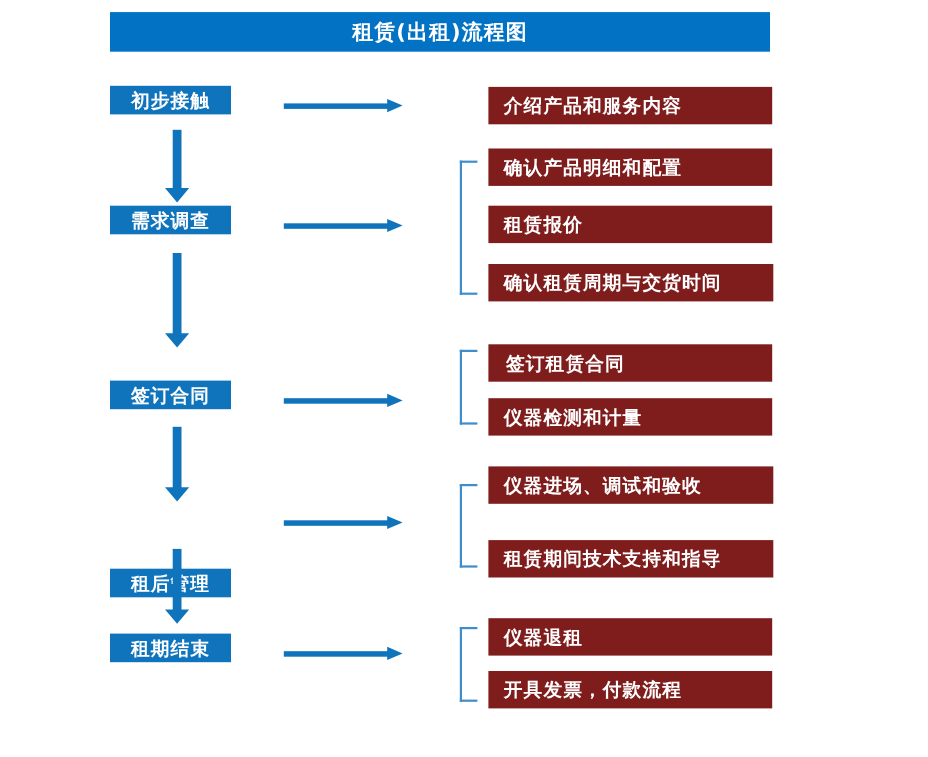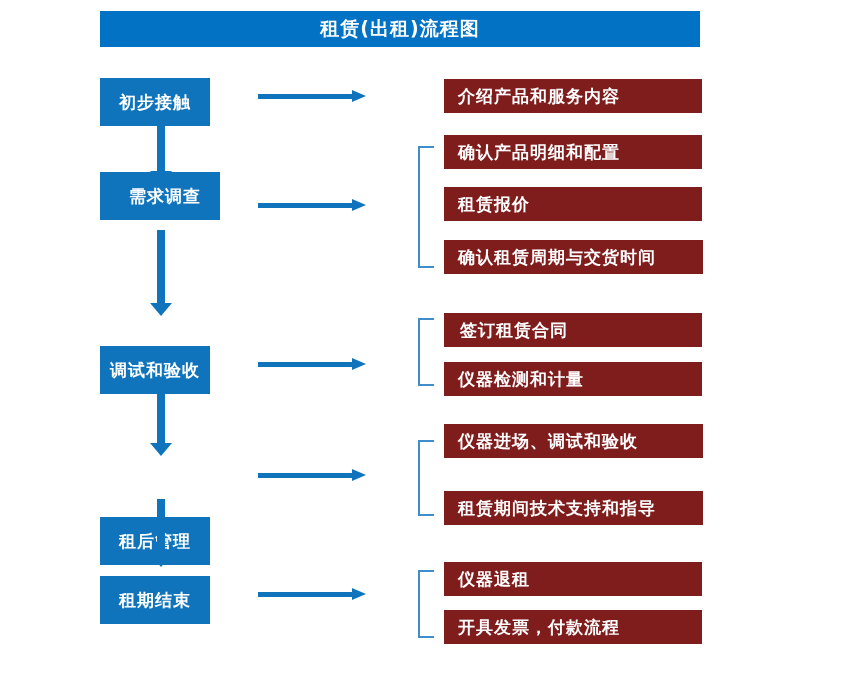--- a/index.html
+++ b/index.html
@@ -41,21 +41,21 @@
     background: #1074bc;
     color: #ffffff;
     font-size: 17px;
     font-weight: bold;
     display: flex;
     align-items: center;
     justify-content: center;
     letter-spacing: 1px;
     left: 100px;
     width: 110px;
-    height: 48px;
+    height: 26px;
   }
   .detail-box {
     position: absolute;
     background: #7f1d1d;
     color: #ffffff;
     font-size: 17px;
     font-weight: bold;
     display: flex;
     align-items: center;
     letter-spacing: 1px;
@@ -136,41 +136,41 @@
     <div class="head"></div>
   </div>
 
   <div class="detail-box" style="top:79px; width:258px;">介绍产品和服务内容</div>
 
   <div class="v-arrow" style="top:118px; height:66px;">
     <div class="shaft" style="height:54px;"></div>
     <div class="head" style="top:53px;"></div>
   </div>
 
-  <div class="stage-box" style="top:172px;padding-left:10px;">需求调查</div>
+  <div class="stage-box" style="top:187px;">需求调查</div>
 
   <div class="h-arrow" style="top:197px;">
     <div class="shaft"></div>
     <div class="head"></div>
   </div>
 
   <div class="bracket" style="top:146px; height:122px;"></div>
 
   <div class="detail-box" style="top:187px; width:258px;">租赁报价</div>
 
   <div class="detail-box" style="top:135px; width:258px;">确认产品明细和配置</div>
 
   <div class="detail-box" style="top:240px; width:259px;">确认租赁周期与交货时间</div>
 
   <div class="v-arrow" style="top:230px; height:86px;">
     <div class="shaft" style="height:74px;"></div>
     <div class="head" style="top:73px;"></div>
   </div>
 
-  <div class="stage-box" style="top:346px;">调试和验收</div>
+  <div class="stage-box" style="top:346px;">签订合同</div>
 
   <div class="h-arrow" style="top:356px;">
     <div class="shaft"></div>
     <div class="head"></div>
   </div>
 
   <div class="bracket" style="top:318px; height:68px;"></div>
 
   <div class="detail-box" style="top:313px; width:258px;padding-left:16px;">签订租赁合同</div>
 

